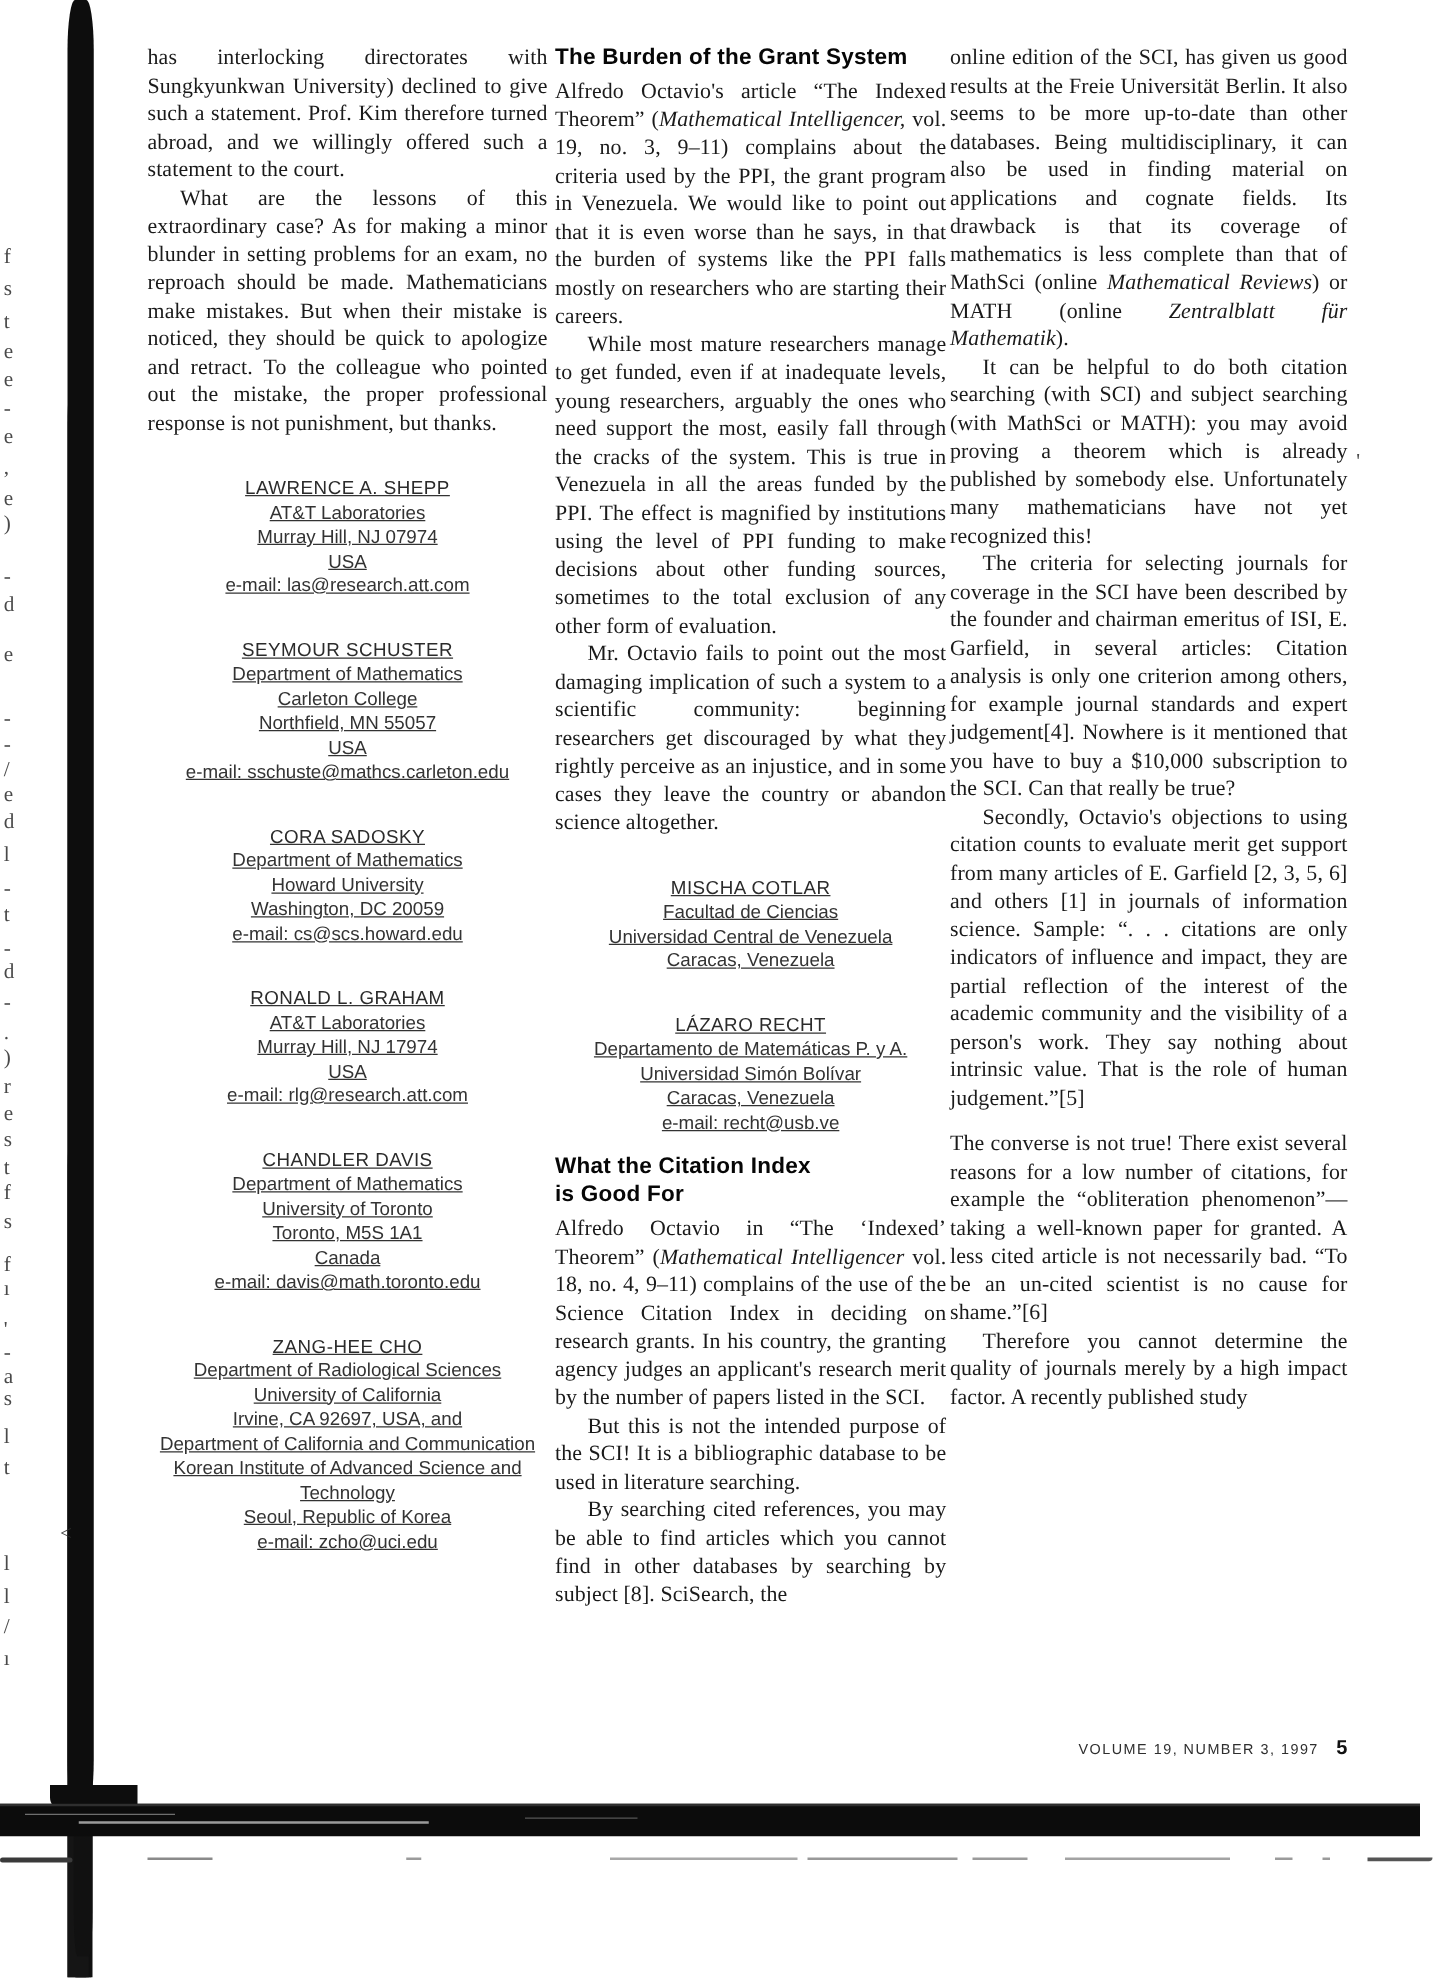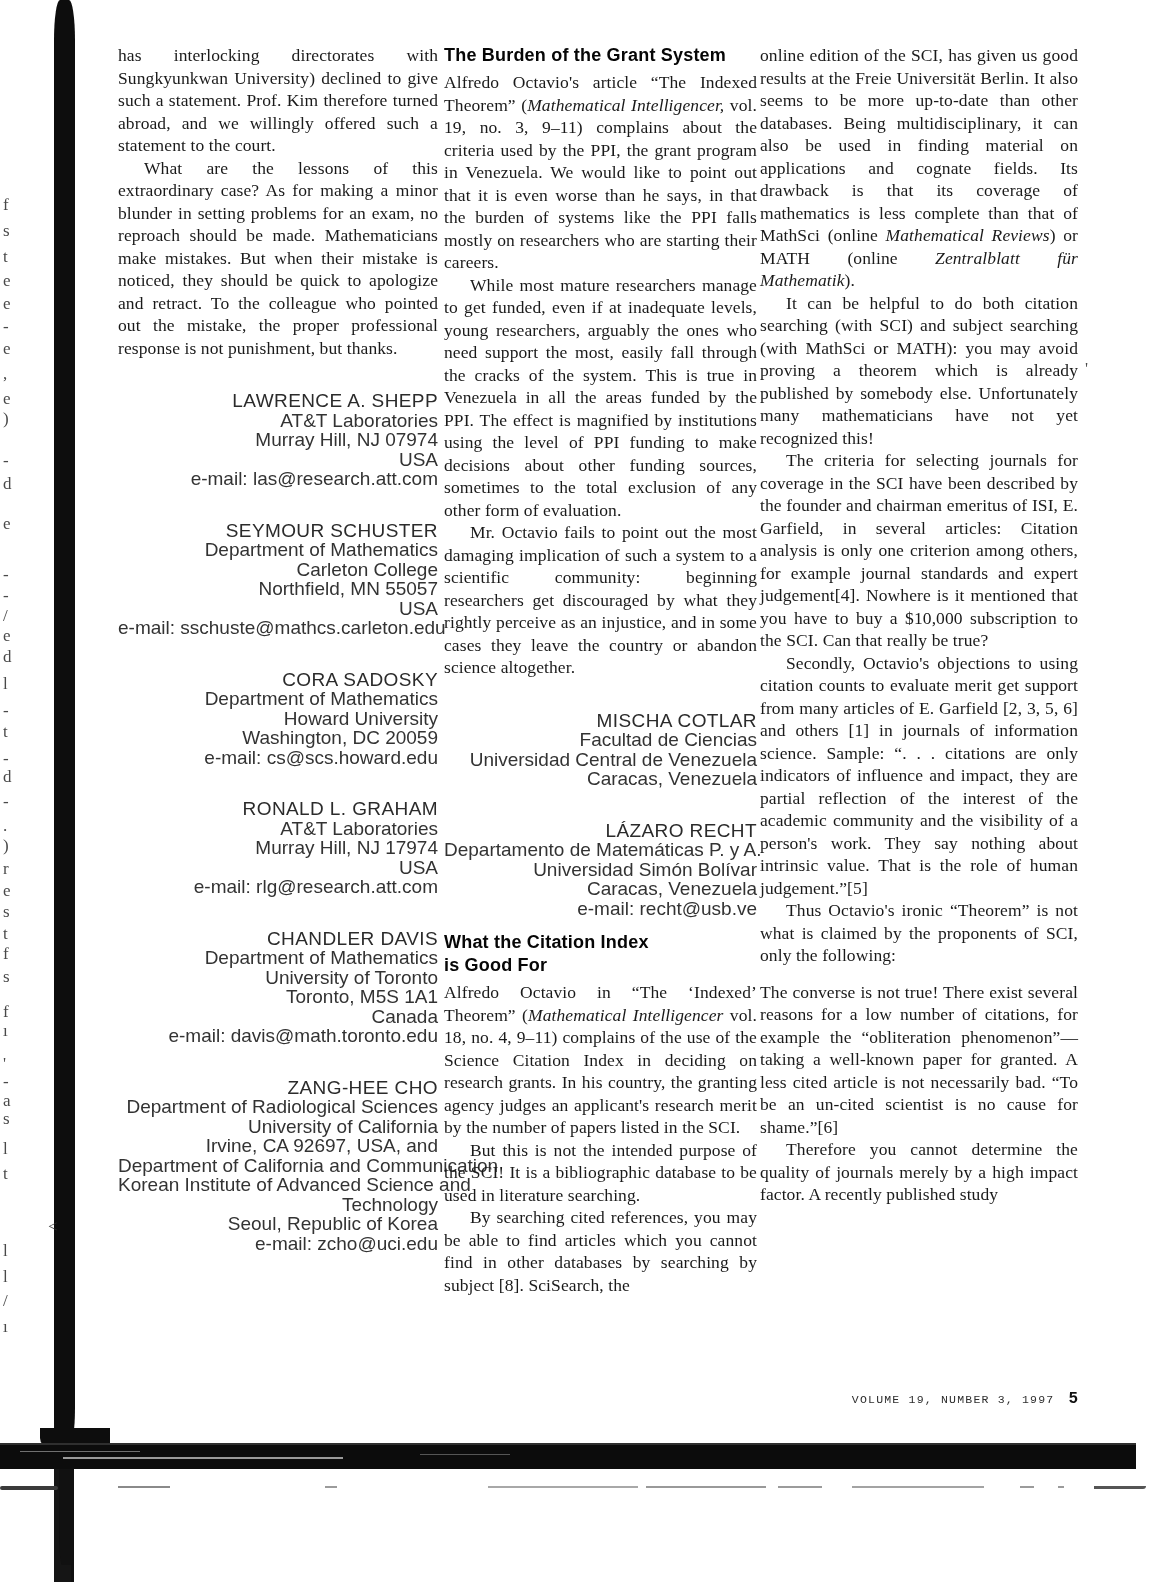--- a/index.html
+++ b/index.html
@@ -24,21 +24,21 @@
     background:#0d0d0d;border-radius:0 0 0 10px;
   }
   
   .frag{
     position:absolute;
     font-family:"Liberation Serif",serif;
     font-size:17px;color:#2a2a2a;opacity:.85;
     line-height:1;
   }
   
-  .col{position:absolute;top:44px;}
+  .col{position:absolute;top:34px;}
   #col1{left:118px;width:320px;}
   #col2{left:444px;width:313px;}
   #col3{left:760px;width:318px;}
   .para{
     margin:0;
     font-family:"Liberation Serif",serif;
     font-size:17.5px;line-height:22.5px;color:#1a1a1a;
     text-align:justify;
     letter-spacing:.1px;
   }
@@ -47,30 +47,30 @@
   .it{font-style:italic;}
   .heading{
     font-family:"Liberation Sans",sans-serif;
     font-weight:bold;font-size:18px;line-height:23px;color:#060606;
     margin:0 0 4px 0;text-align:left;white-space:pre-line;
     letter-spacing:.2px;
   }
   .heading.h2{margin-top:13px;}
   .address{
     font-family:"Liberation Sans",sans-serif;
-    font-size:19px;line-height:19.5px;color:#333333;
-    margin-top:32px;text-align:right;
+    font-size:15px;line-height:19.5px;color:#333333;
+    margin-top:32px;text-align:center;text-decoration:underline;
   }
   .address .addr-line{white-space:nowrap;}
   .address .name{letter-spacing:.4px;color:#2b2b2b;}
   
   #footer{
     position:absolute;left:700px;top:1390px;width:378px;
     text-align:right;
-    font-family:Liberation Mono, monospace;color:#2e2e2e;
+    font-family:Liberation Sans, sans-serif;color:#2e2e2e;
   }
   #footer .vol{font-size:11.5px;letter-spacing:1.2px;}
   #footer .pagenum{font-size:16px;font-weight:bold;color:#111;margin-left:14px;}
   
   .bottom-band{
     position:absolute;left:0;top:1443px;width:1136px;height:24px;
     background:#0c0c0c;border-top:2px solid #2f2f2f;
   }
   .band-streak{position:absolute;background:#9a9a9a;height:2px;}
   .bs1{left:63px;top:12px;width:280px;}
@@ -220,21 +220,20 @@
 is Good For</h2>
       <p class="para"><span>Alfredo Octavio in “The ‘Indexed’ Theorem” (</span><span class="it">Mathematical Intelligencer</span><span> vol. 18, no. 4, 9–11) complains of the use of the Science Citation Index in deciding on research grants. In his country, the granting agency judges an applicant's research merit by the number of papers listed in the SCI.</span></p>
       <p class="para indent"><span>But this is not the intended purpose of the SCI! It is a bibliographic database to be used in literature searching.</span></p>
       <p class="para indent"><span>By searching cited references, you may be able to find articles which you cannot find in other databases by searching by subject [8]. SciSearch, the</span></p>
     </div>
   <div id="col3" class="col">
       <p class="para"><span>online edition of the SCI, has given us good results at the Freie Universität Berlin. It also seems to be more up-to-date than other databases. Being multidisciplinary, it can also be used in finding material on applications and cognate fields. Its drawback is that its coverage of mathematics is less complete than that of MathSci (online </span><span class="it">Mathematical Reviews</span><span>) or MATH (online </span><span class="it">Zentralblatt für Mathematik</span><span>).</span></p>
       <p class="para indent"><span>It can be helpful to do both citation searching (with SCI) and subject searching (with MathSci or MATH): you may avoid proving a theorem which is already published by somebody else. Unfortunately many mathematicians have not yet recognized this!</span></p>
       <p class="para indent"><span>The criteria for selecting journals for coverage in the SCI have been described by the founder and chairman emeritus of ISI, E. Garfield, in several articles: Citation analysis is only one criterion among others, for example journal standards and expert judgement[4]. Nowhere is it mentioned that you have to buy a $10,000 subscription to the SCI. Can that really be true?</span></p>
       <p class="para indent"><span>Secondly, Octavio's objections to using citation counts to evaluate merit get support from many articles of E. Garfield [2, 3, 5, 6] and others [1] in journals of information science. Sample: “. . . citations are only indicators of influence and impact, they are partial reflection of the interest of the academic community and the visibility of a person's work. They say nothing about intrinsic value. That is the role of human judgement.”[5]</span></p>
-      <p class="para indent"><span>Thus Octavio's ironic “Theorem” is not what is claimed by the proponents of SCI, only the following:</span></p>
       <p class="para spaced"><span>The converse is not true! There exist several reasons for a low number of citations, for example the “obliteration phenomenon”—taking a well-known paper for granted. A less cited article is not necessarily bad. “To be an un-cited scientist is no cause for shame.”[6]</span></p>
       <p class="para indent"><span>Therefore you cannot determine the quality of journals merely by a high impact factor. A recently published study</span></p>
     </div>
 
   <div id="footer">
     <span class="vol">VOLUME 19, NUMBER 3, 1997</span><span class="pagenum">5</span>
   </div>
 
   <div class="bottom-band">
     <div class="band-streak bs1"></div>

